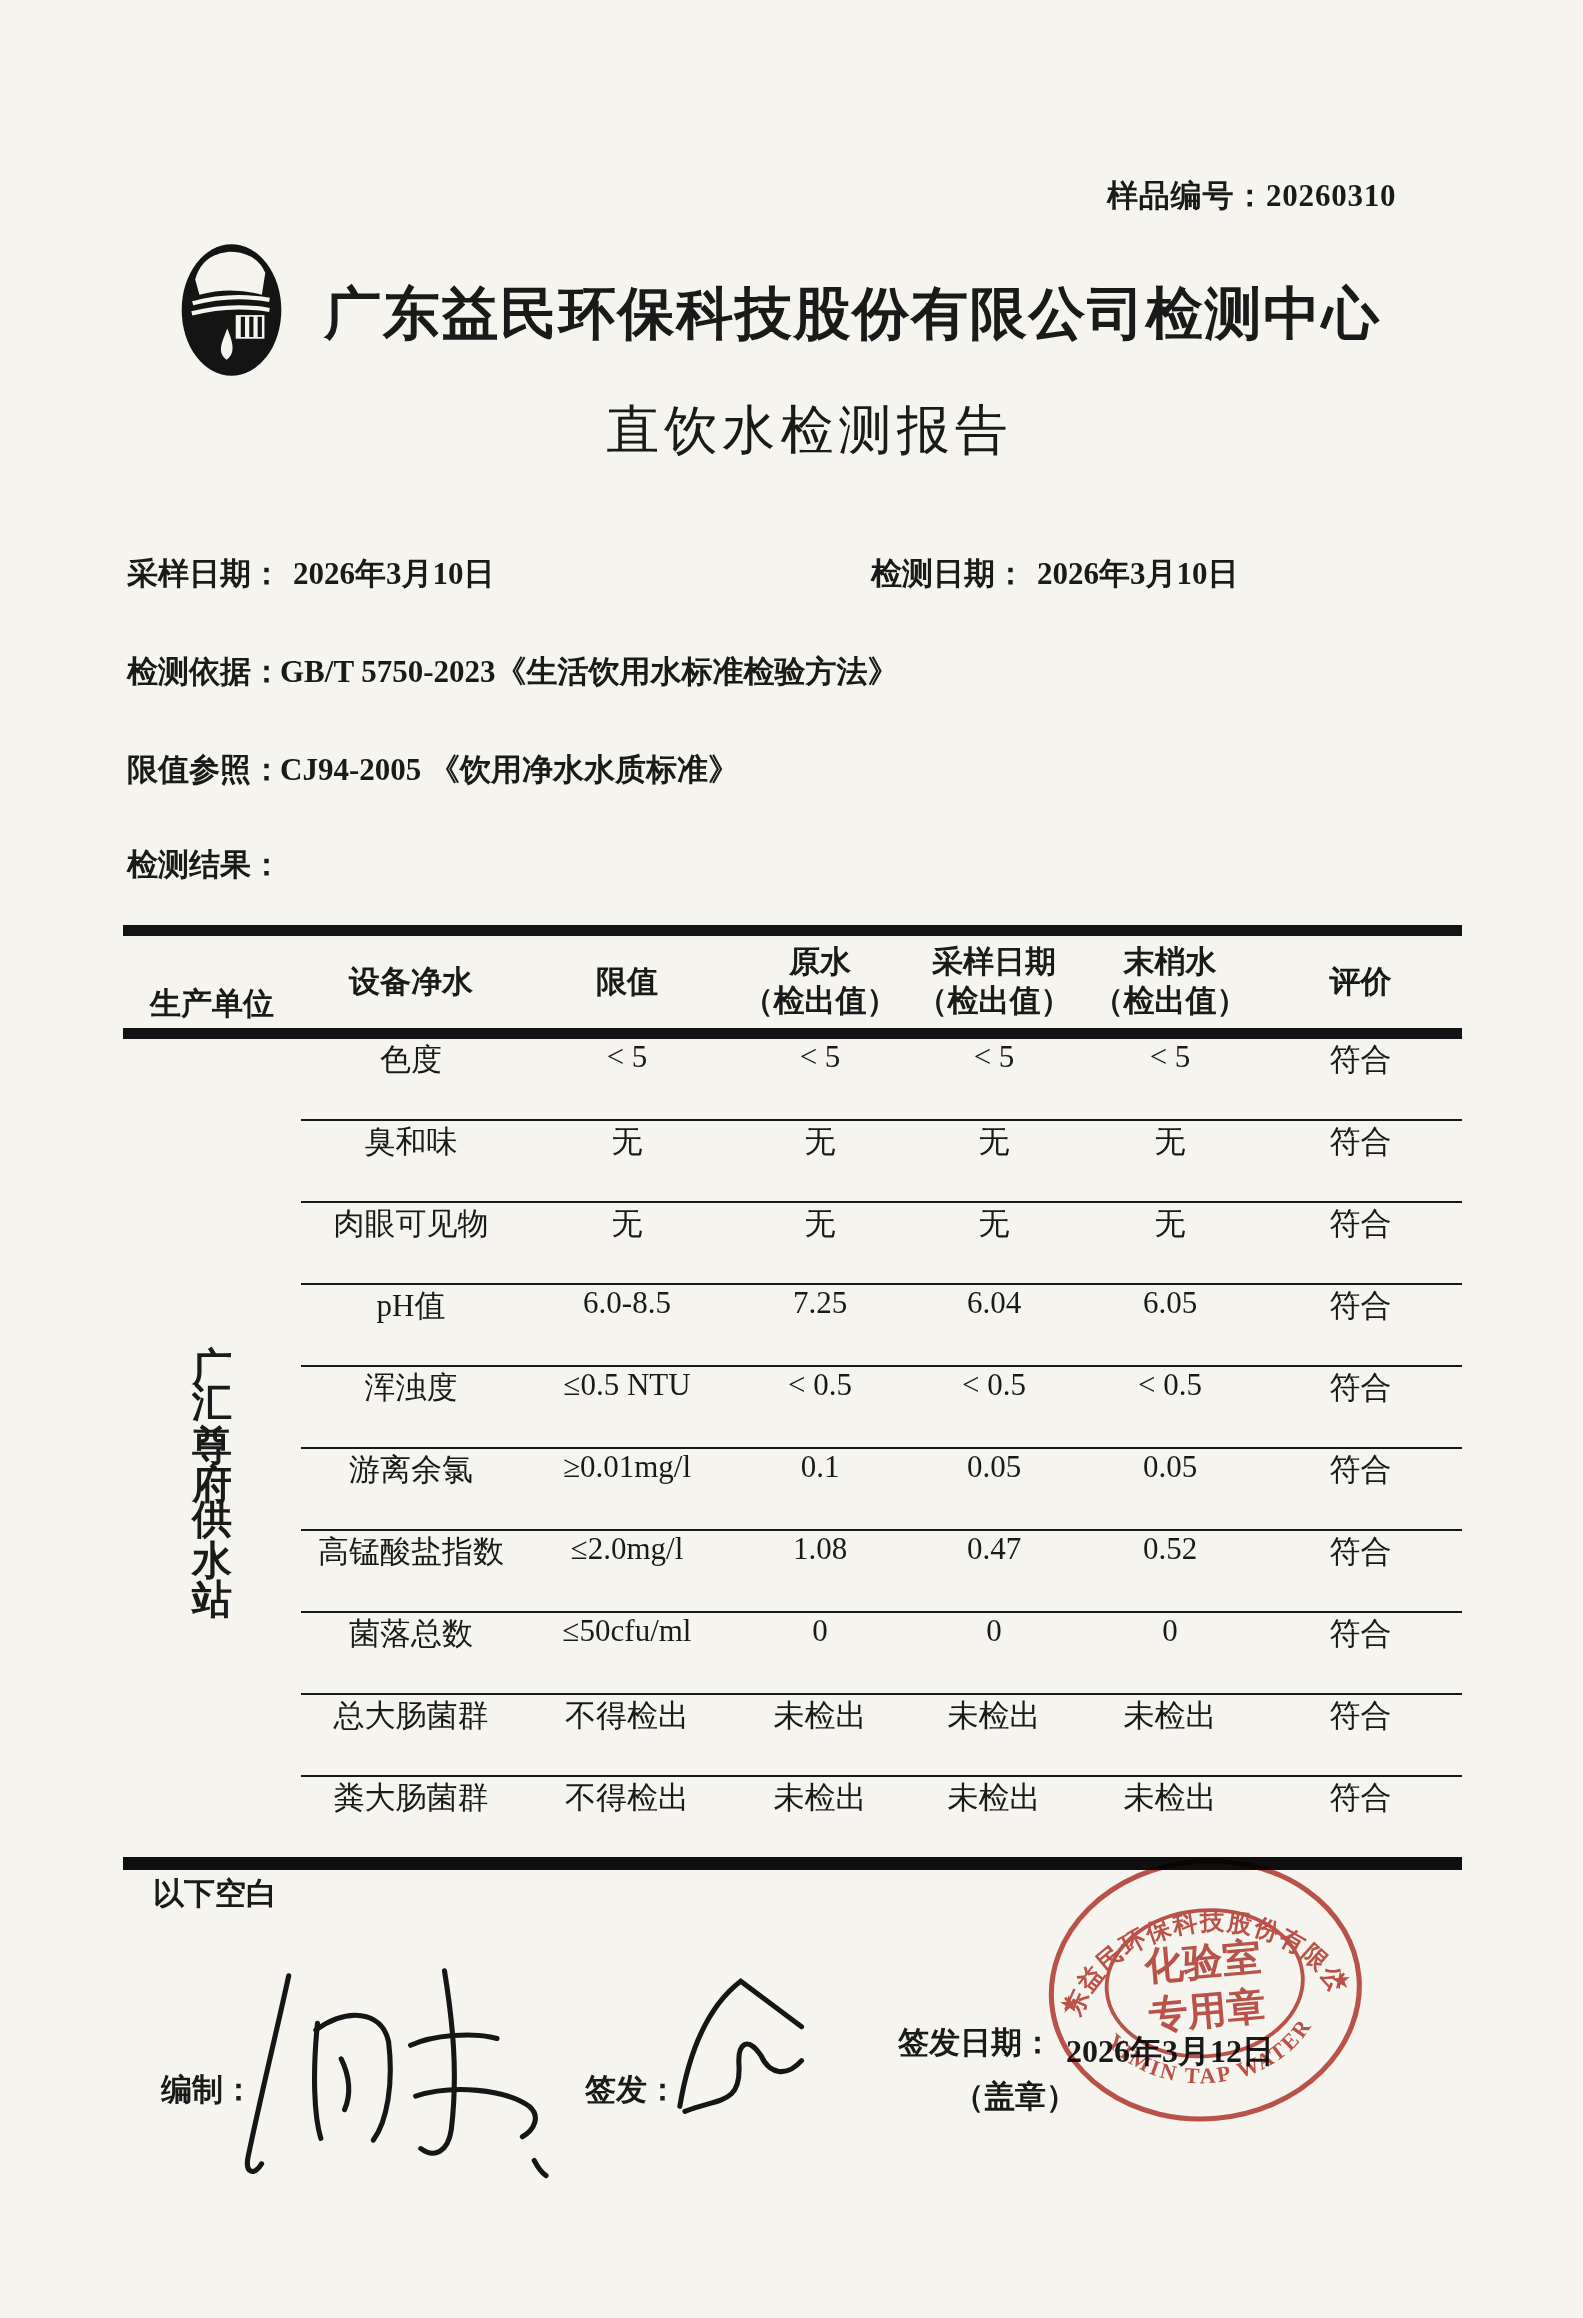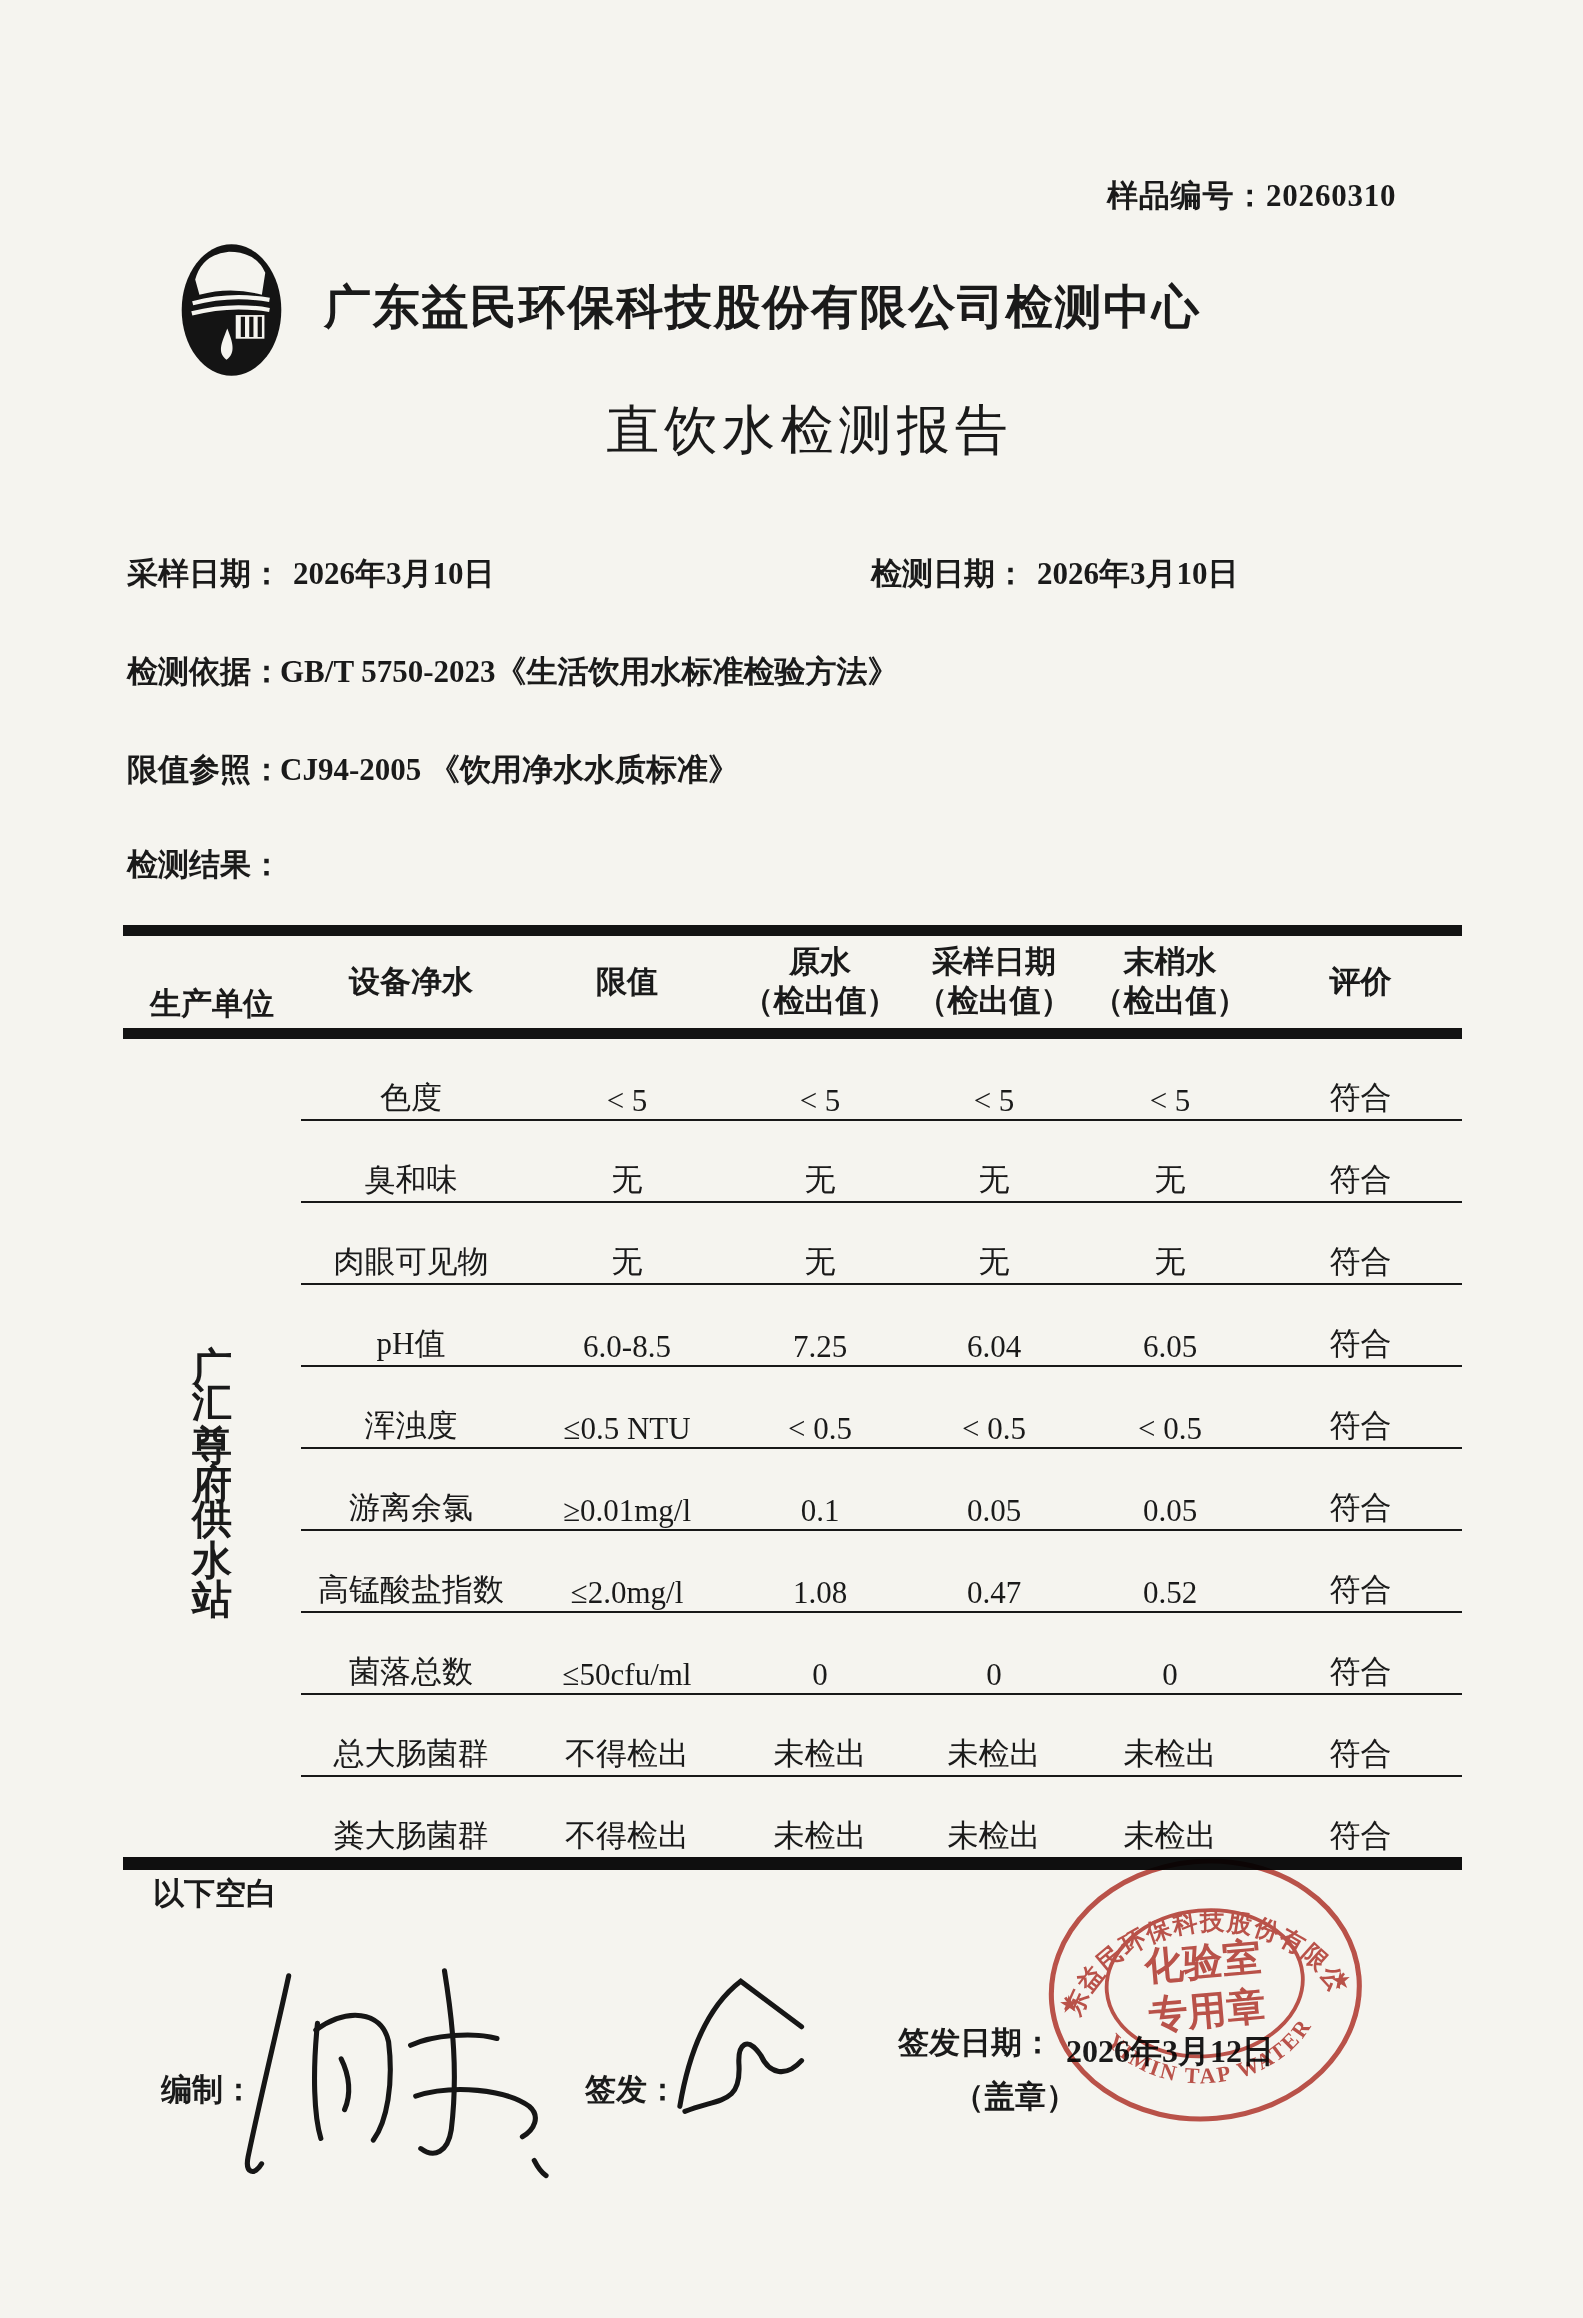--- a/index.html
+++ b/index.html
@@ -4,21 +4,21 @@
 <style>
   html,body{margin:0;padding:0;}
   body{
     width:1583px;height:2319px;position:relative;overflow:hidden;
     background:#f5f4ef;color:#1a1a1a;
     font-family:"Liberation Serif","DejaVu Serif",serif;
   }
   .abs{position:absolute;}
   .sample-no{left:1107px;top:175px;font-size:31px;font-weight:600;letter-spacing:0.8px;}
   .logo{left:180px;top:242px;width:103px;height:136px;}
-  .company{left:324px;top:276px;font-size:47px;font-weight:700;letter-spacing:1.7px;}
+  .company{left:324px;top:276px;font-size:57px;font-weight:700;letter-spacing:1.7px;}
   .title{left:0;right:0;top:395px;text-align:center;font-size:53px;font-weight:400;letter-spacing:5.1px;margin-left:36px;}
   .meta{font-size:31px;font-weight:600;}
   .m-label1{left:127px;top:553px;}
   .m-val1{left:293px;top:553px;}
   .m-label2{left:871px;top:553px;}
   .m-val2{left:1037px;top:553px;}
   .m-basis-l{left:127px;top:651px;}
   .m-basis-v{left:280px;top:651px;}
   .m-limit-l{left:127px;top:749px;}
   .m-limit-v{left:280px;top:749px;}
@@ -34,21 +34,21 @@
   .c0{width:178px;margin-top:44px;} .c1{width:220px;} .c2{width:212px;}
   .c3{width:174px;} .c4{width:174px;} .c5{width:178px;} .c6{width:203px;}
   .t-body{position:relative;}
   .producer{
     position:absolute;left:0;top:0;bottom:0;width:178px;
     display:flex;align-items:center;justify-content:center;
     writing-mode:vertical-rl;text-orientation:upright;
     font-size:40px;font-weight:600;letter-spacing:39px;
   }
   .rows{margin-left:178px;}
-  .row{display:flex;height:80px;align-items:flex-end;border-bottom:2.5px solid #181818;
+  .row{display:flex;height:80px;align-items:flex-start;border-bottom:2.5px solid #181818;
        font-size:31px;font-weight:500;}
   .row:last-child{border-bottom:none;}
   .row div{text-align:center;}
 
   .blank-note{left:153px;top:1873px;font-size:31px;font-weight:600;}
   .sig-label{font-size:31px;font-weight:600;}
   .f-prep{left:161px;top:2069px;}
   .f-issue{left:585px;top:2069px;}
   .f-date-label{left:898px;top:2022px;}
   .f-seal-label{left:953px;top:2076px;text-align:right;}

